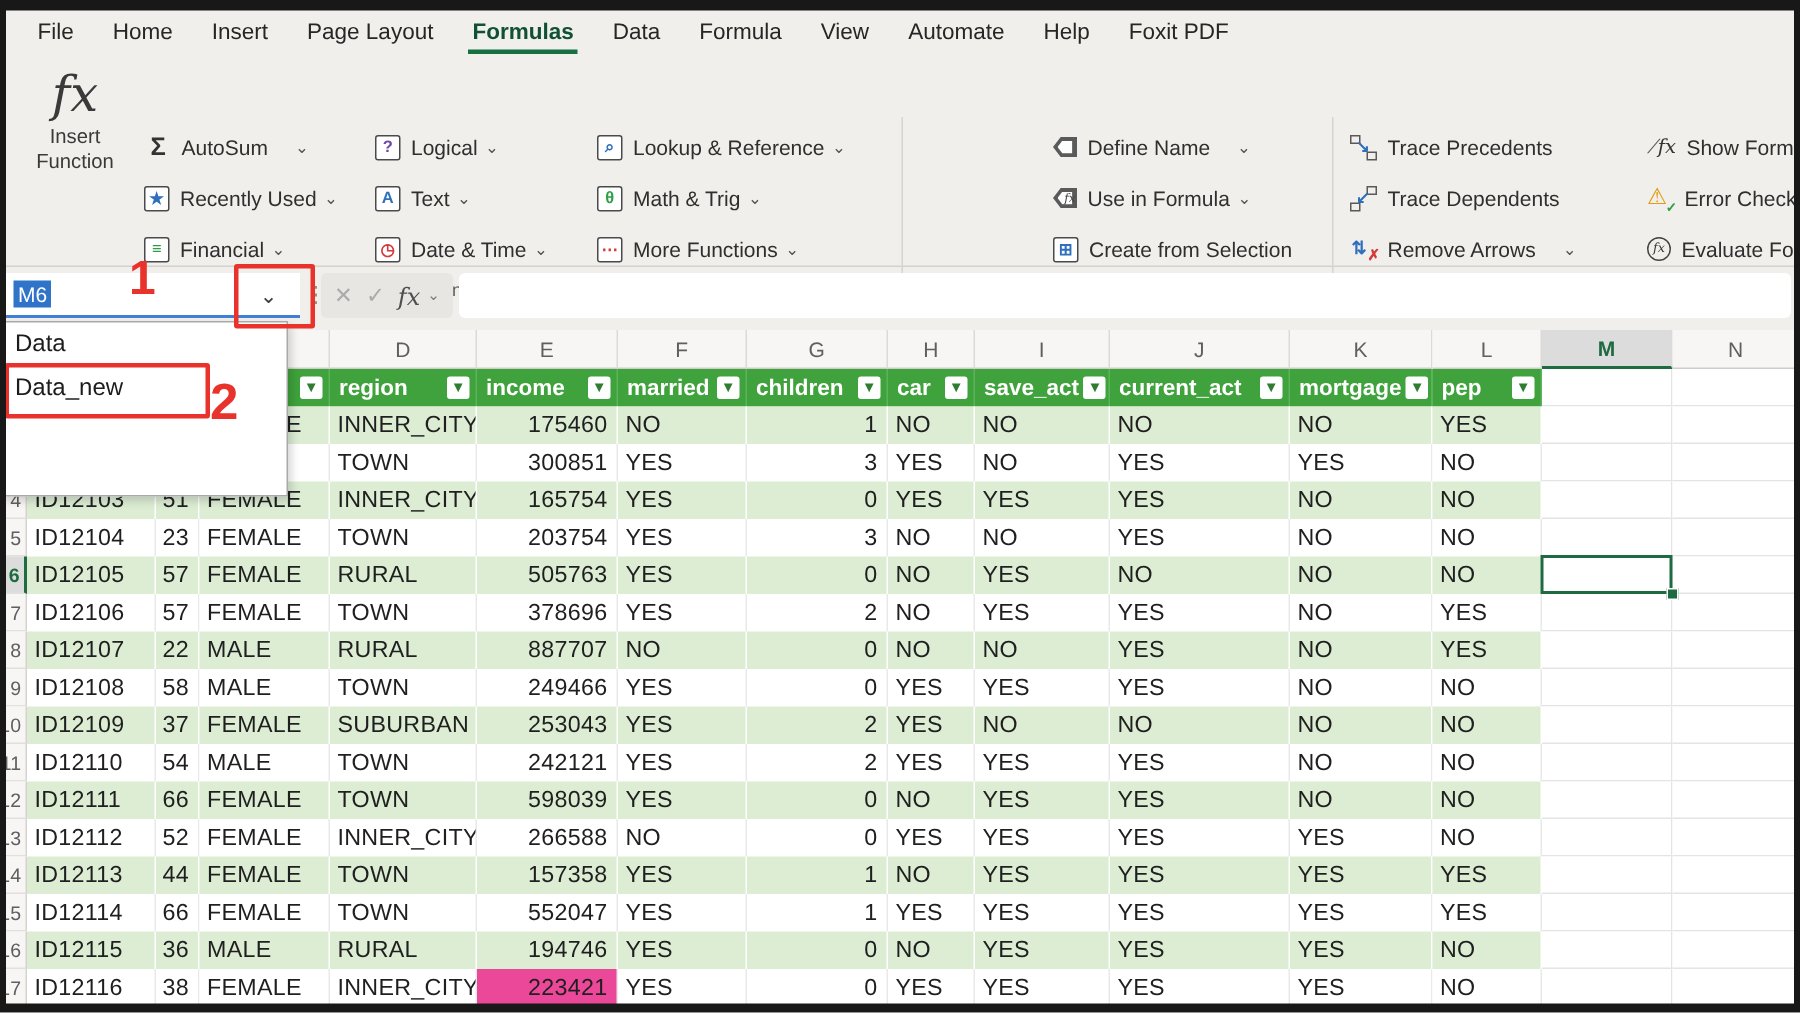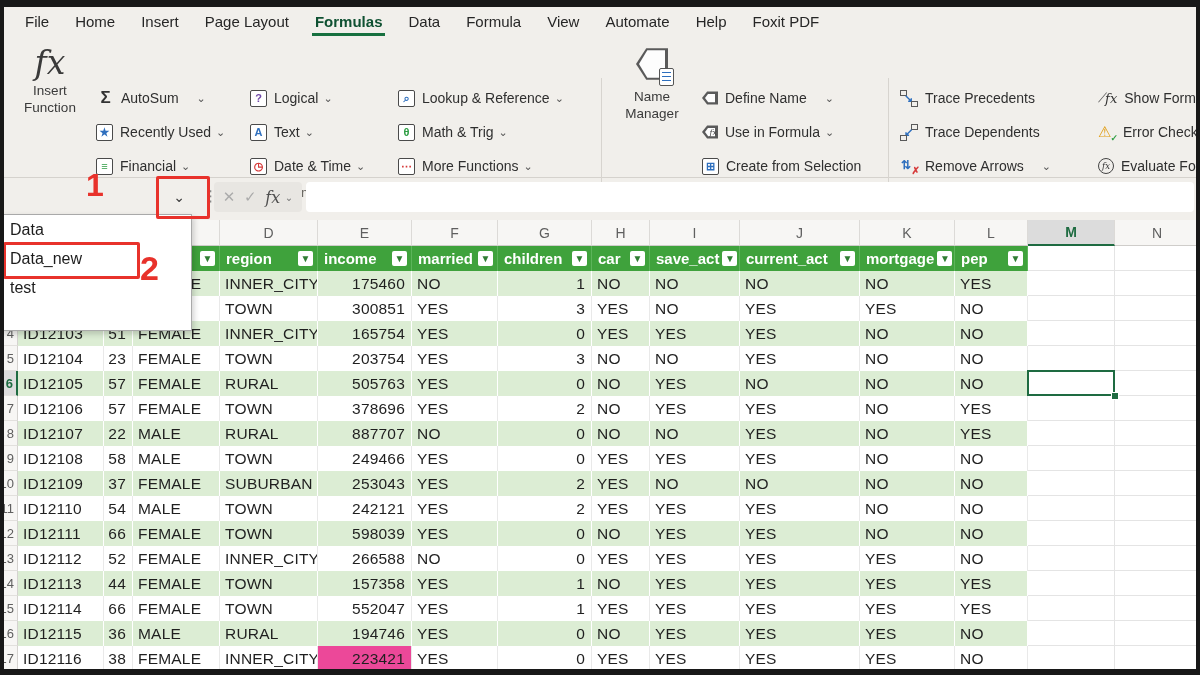--- a/index.html
+++ b/index.html
@@ -160,33 +160,20 @@
         <div class="rib-row" style="left: 398px; top: 118px;">
           <span class="icon-box" style="color: rgb(214, 58, 58);">⋯</span>
           <span>More Functions</span>
           <span class="chev">⌄</span>
         </div>
       </div>
     <div class="abs grp-label" style="left:150px;width:310px;">Function Library</div>
 
     <div class="abs vsep" style="left:601px;"></div>
 
-    <div class="abs bigbtn" style="left:612px;top:10px;width:80px;">
-      <span class="tag-shape" style="width:32px;height:36px;margin-bottom:6px;">
-        <span class="tag-outer"></span>
-          <span class="tag-inner"></span>
-        <span class="nm-list">
-            <i></i>
-            <i></i>
-            <i></i>
-          </span>
-      </span>
-      <span class="bigbtn-lbl">Name</span>
-      <span class="bigbtn-lbl">Manager</span>
-    </div>
     <div id="dn-col">
         <div class="rib-row" style="left: 702px; top: 50px;">
           <span class="tag-shape" style="width: 16px; height: 15px; margin-right: 7px;">
             <span class="tag-outer"></span>
             <span class="tag-inner"></span>
           </span>
           <span>Define Name</span>
           <span class="chev gap">⌄</span>
         </div>
         <div class="rib-row" style="left: 702px; top: 84px;">
@@ -247,20 +234,23 @@
         </div>
         <div class="rib-row" style="left: 1098px; top: 118px;">
           <span class="circle-fx">fx</span>
           <span>Evaluate Formula</span>
         </div>
       </div>
     <div class="abs grp-label" style="left:1010px;width:240px;">Formula Auditing</div>
   </div>
 
   <div class="abs fbar">
+    <div class="abs namebox">
+      <span class="namebox-val">M6</span>
+    </div>
     <div class="abs nb-chev">⌄</div>
     <div class="abs dots">⋮</div>
     <div class="abs fxgroup">
       <span class="fxg-x">✕</span>
       <span class="fxg-ck">✓</span>
       <span class="fxg-fx">fx</span>
       <span class="fxg-chev">⌄</span>
     </div>
     <div class="abs fbar-input"></div>
   </div>
@@ -608,21 +598,20 @@
         <div class="cell plaincol" style="width: 87px; flex: 0 0 87px;"></div>
         <div class="cell plaincol" style="width: 85px; flex: 0 0 85px;"></div>
       </div>
       <div class="abs selbox" style="left: 1027px; top: 150px; width: 88px; height: 26px;"></div>
       <div class="abs selhandle" style="left: 1111px; top: 172px;"></div>
     </div>
 
   <div class="abs popup" id="popup">
       <div class="popup-item">Data</div>
       <div class="popup-item">Data_new</div>
-      <div class="popup-item">test</div>
     </div>
 
   <div class="abs redbox" style="left:156px;top:176px;width:48px;height:37px;"></div>
   <div class="abs reddigit" style="left:86px;top:169px;font-size:32px;">1</div>
   <div class="abs redbox" style="left:3px;top:242px;width:131px;height:31px;"></div>
   <div class="abs reddigit" style="left:140px;top:251px;font-size:34px;">2</div>
 
   <div class="frame"></div>
 </div>
 

